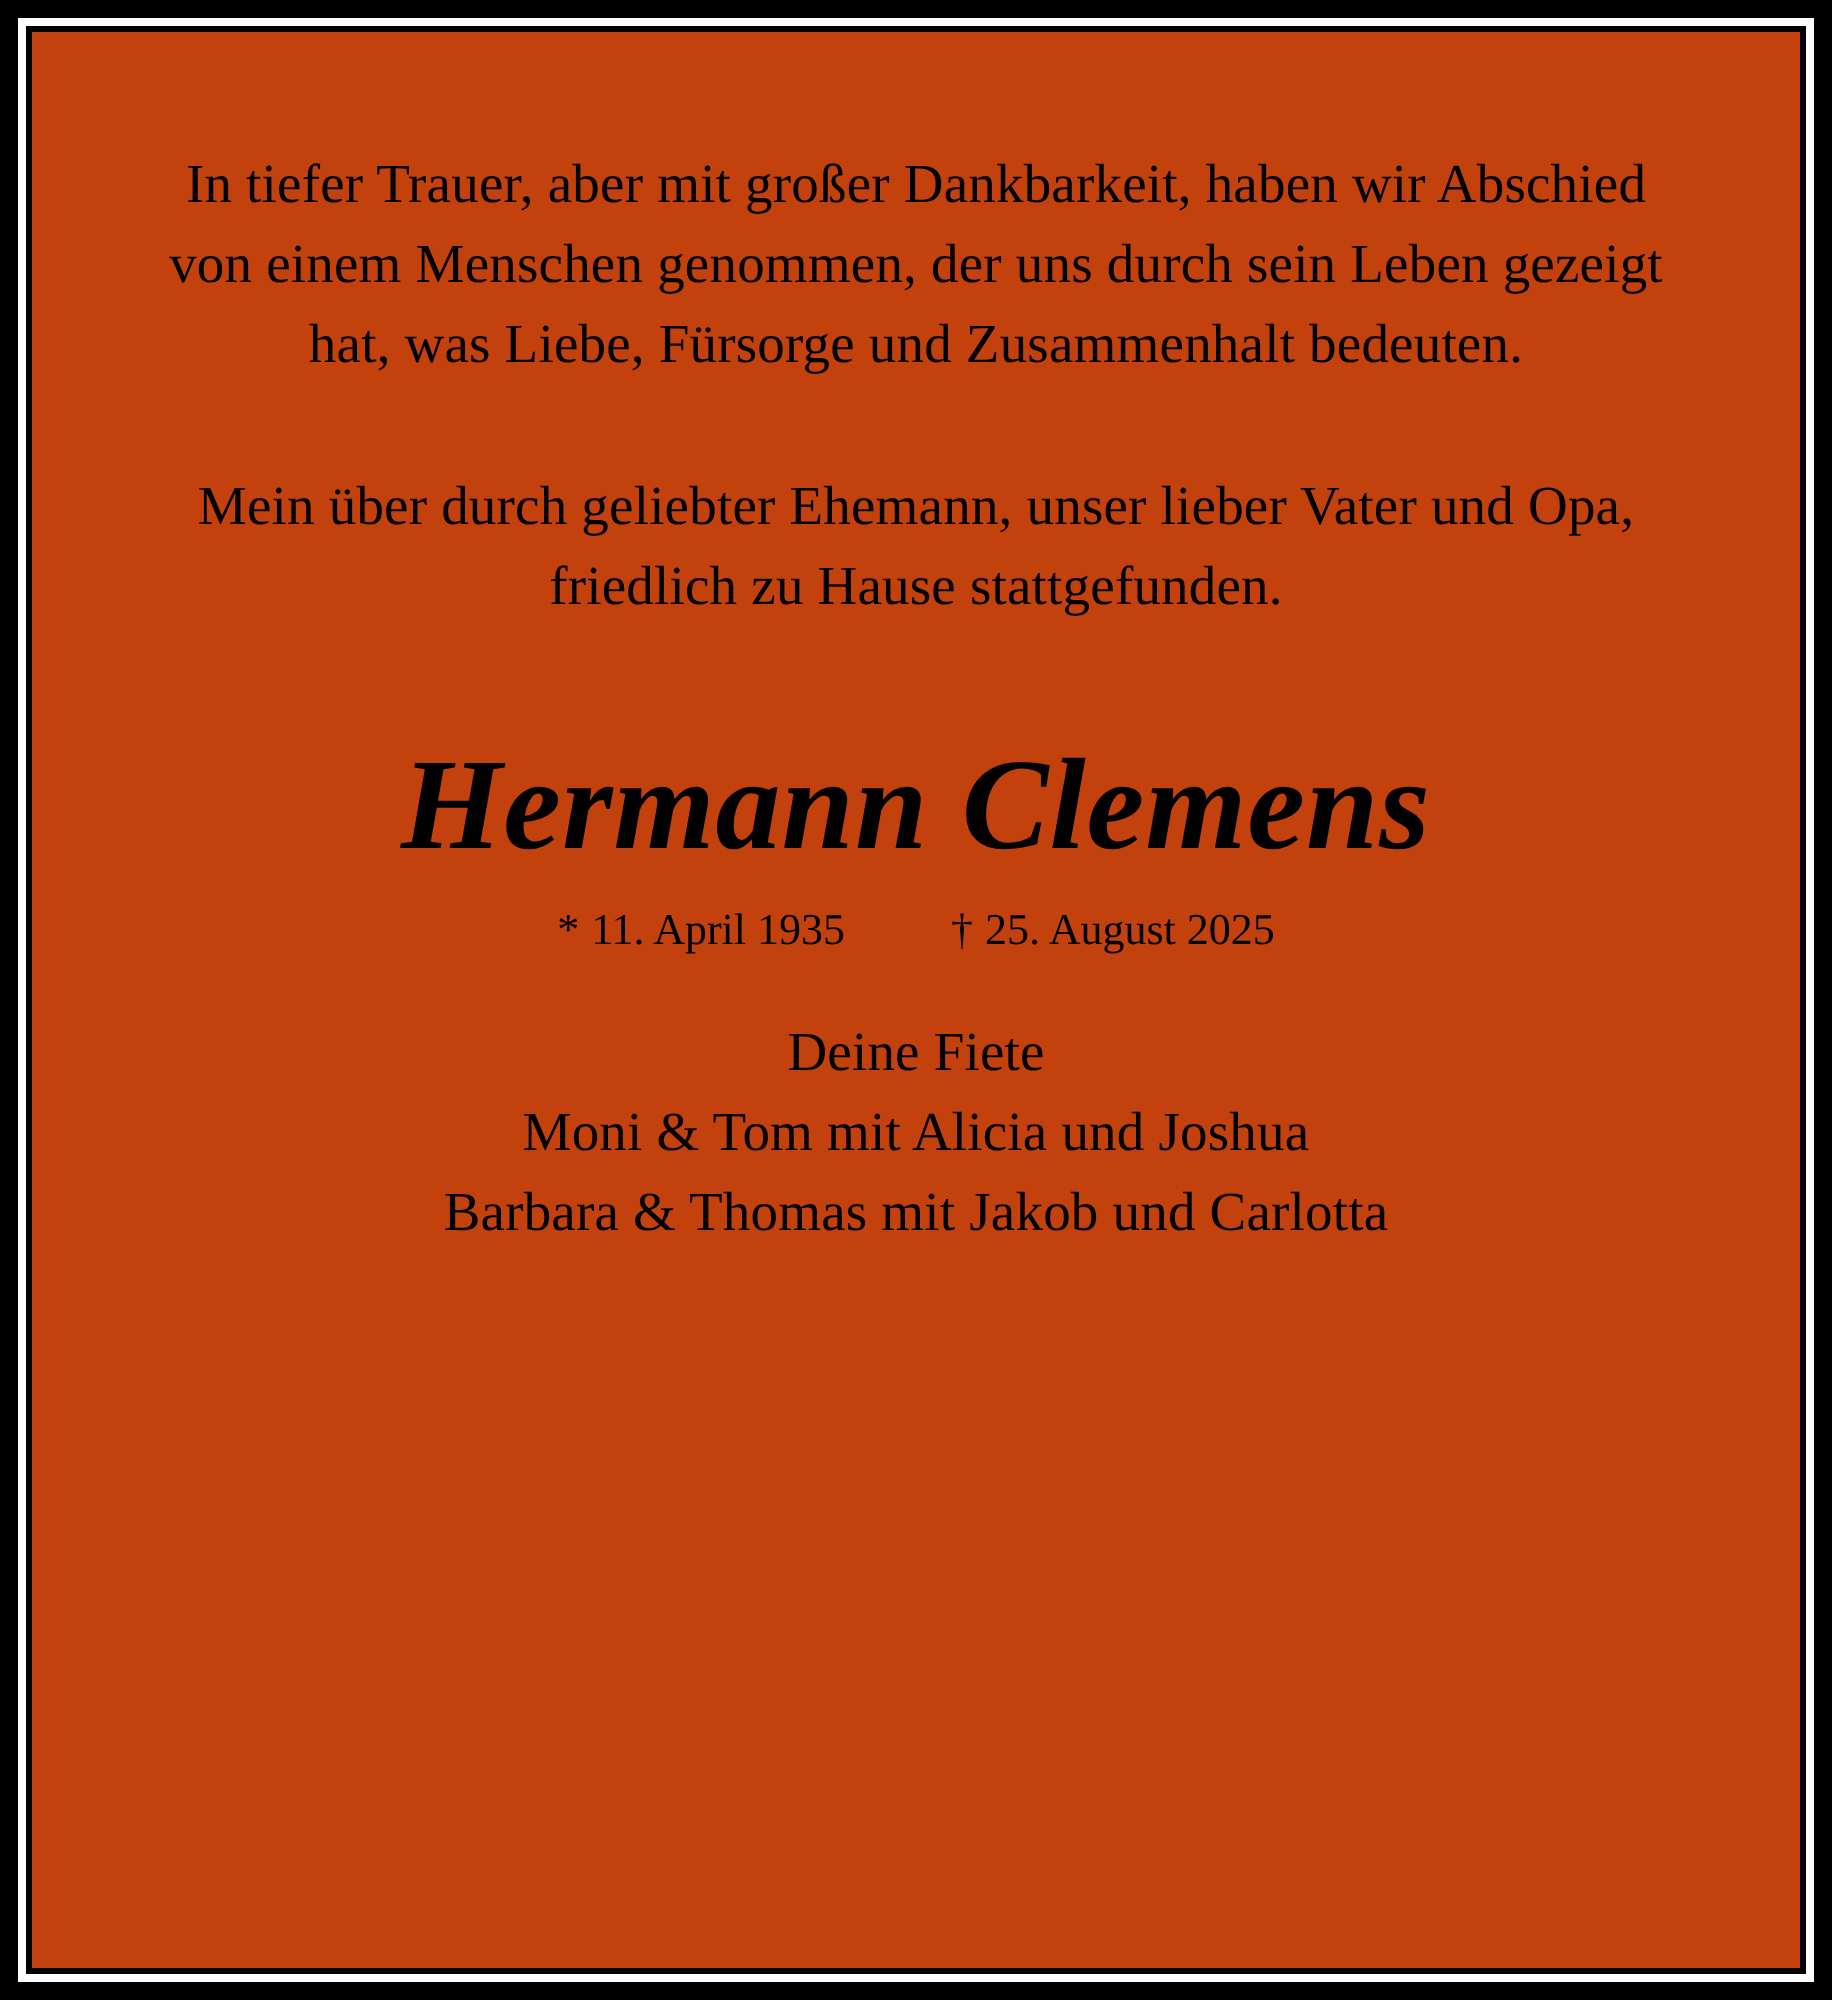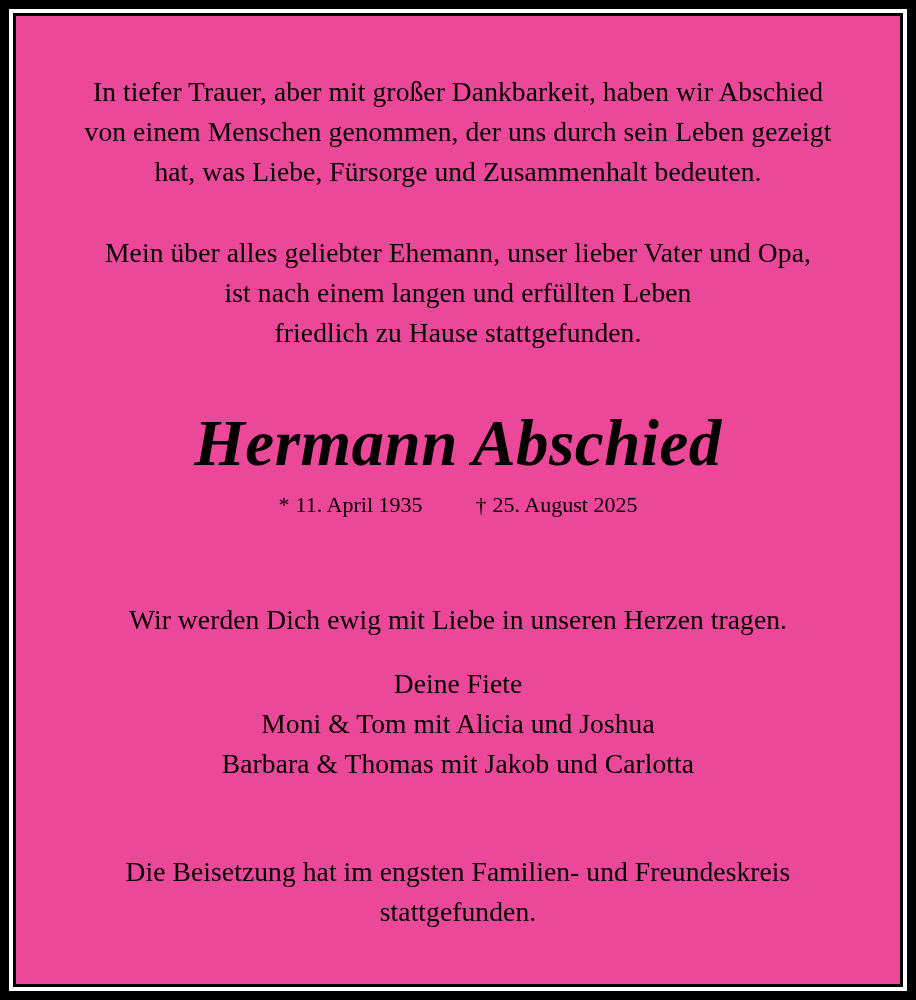--- a/index.html
+++ b/index.html
@@ -25,21 +25,21 @@
     border: 9px solid #000000;
     padding: 4px;
   }
 
   
   .obituary-inner {
     box-sizing: border-box;
     width: 100%;
     height: 100%;
     border: 3px solid #000000;
-    background: #ec4899;
+    background: #c2410c;
     padding: 0;
     overflow: hidden;
   }
 
   .obituary-body {
     box-sizing: border-box;
     width: 100%;
     height: 100%;
     padding: 40px 24px 0 24px;
     text-align: center;
@@ -117,43 +117,35 @@
   <div class="obituary-inner">
     <div class="obituary-body">
 
       <p class="para block-intro">
         <span class="line">In tiefer Trauer, aber mit großer Dankbarkeit, haben wir Abschied</span>
         <span class="line">von einem Menschen genommen, der uns durch sein Leben gezeigt</span>
         <span class="line">hat, was Liebe, Fürsorge und Zusammenhalt bedeuten.</span>
       </p>
 
       <p class="para block-announce">
-        <span class="line">Mein über alles geliebter Ehemann, unser lieber Vater und Opa,</span>
-        <span class="line">ist nach einem langen und erfüllten Leben</span>
+        <span class="line">Mein über durch geliebter Ehemann, unser lieber Vater und Opa,</span>
         <span class="line">friedlich zu Hause stattgefunden.</span>
       </p>
 
-      <h1 class="deceased-name">Hermann Abschied</h1>
+      <h1 class="deceased-name">Hermann Clemens</h1>
 
       <p class="dates">
         <span><span class="symbol">*</span><span>11. April 1935</span></span>
         <span class="date-sep"></span>
         <span><span class="symbol">†</span><span>25. August 2025</span></span>
       </p>
 
-      <p class="para block-memory">
-        <span class="line">Wir werden Dich ewig mit Liebe in unseren Herzen tragen.</span>
-      </p>
 
       <p class="para block-survivors">
         <span class="line">Deine Fiete</span>
         <span class="line">Moni &amp; Tom mit Alicia und Joshua</span>
         <span class="line">Barbara &amp; Thomas mit Jakob und Carlotta</span>
       </p>
 
-      <p class="para block-funeral">
-        <span class="line">Die Beisetzung hat im engsten Familien- und Freundeskreis</span>
-        <span class="line">stattgefunden.</span>
-      </p>
 
     </div>
   </div>
 </div>
 
 </body></html>

